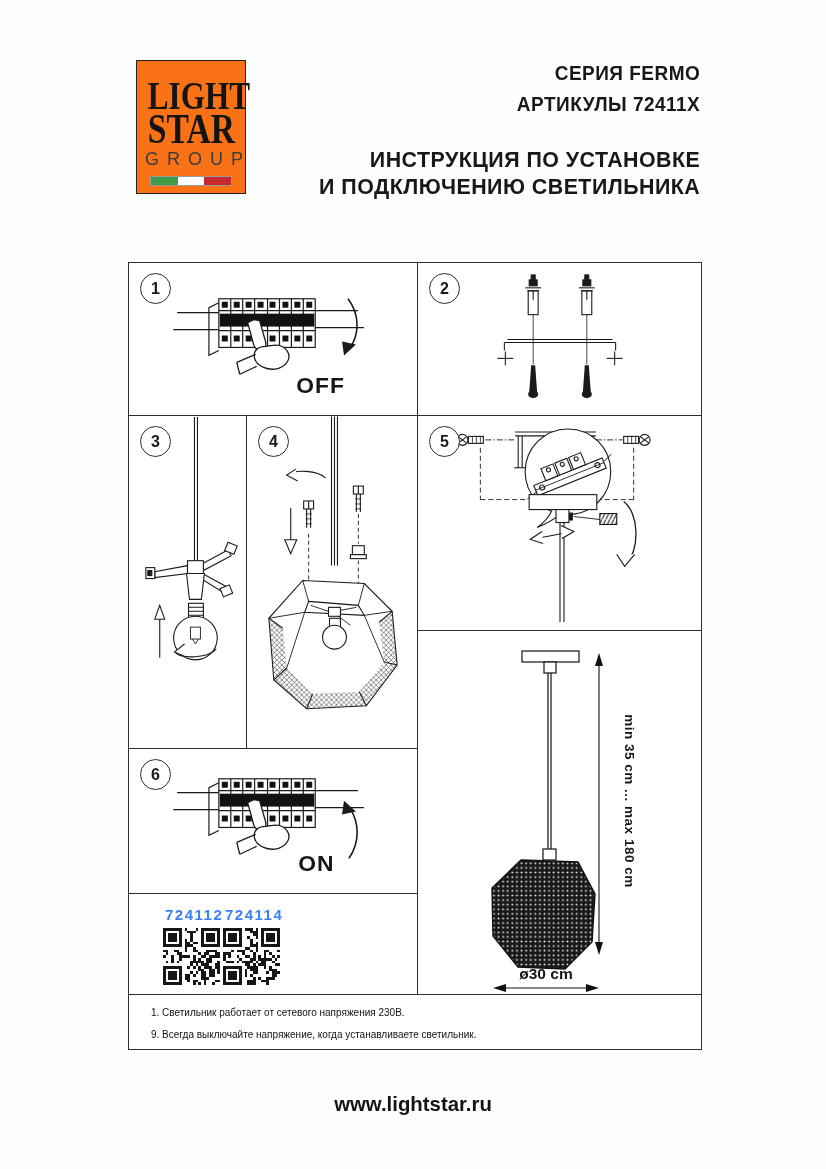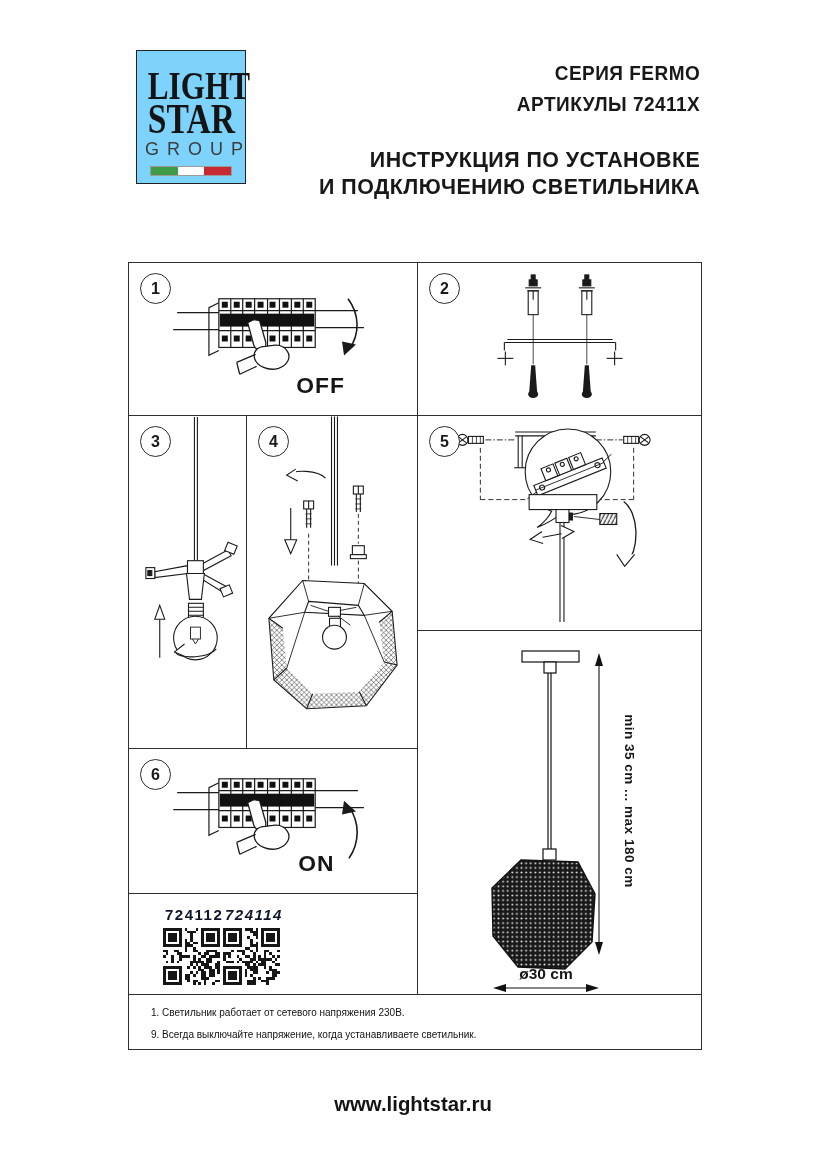--- a/index.html
+++ b/index.html
@@ -1,21 +1,21 @@
 <!DOCTYPE html>
 <html><head>
 <meta charset="utf-8">
 <style>
   html,body{margin:0;padding:0;background:#ffffff;}
   .page{position:relative;width:826px;height:1169px;background:#fefefe;
         font-family:"Liberation Sans",sans-serif;color:#1a1a1a;overflow:hidden;}
 
   
-  .logo{position:absolute;left:136px;top:50px;width:110px;height:134px;
-        border:1.5px solid #222;box-sizing:border-box;text-align:center;background:#7dd3fc;}
+  .logo{position:absolute;left:136px;top:60px;width:110px;height:134px;
+        border:1.5px solid #222;box-sizing:border-box;text-align:center;background:#f97316;}
   .logo-w1,.logo-w2{font-family:"Liberation Serif",serif;font-weight:bold;color:#141414;
         transform:scaleX(.8);transform-origin:center;}
   .logo-w1{font-size:39px;line-height:33px;margin-top:18px;}
   .logo-w2{font-size:42px;line-height:35px;}
   .logo-grp{font-size:18px;letter-spacing:8px;padding-left:8px;color:#3c3c3c;margin-top:2px;}
   .flag{display:flex;width:82px;height:10px;margin:6px auto 0;border:1px solid #9a9a9a;box-sizing:border-box;}
   .flag span{flex:1;}
 
   
   .hdr{position:absolute;right:126px;top:58px;text-align:right;font-weight:bold;color:#181818;
@@ -40,22 +40,22 @@
   .pnotes{left:0;top:731px;width:572px;height:55px;padding:7px 0 0 22px;font-size:10px;line-height:22px;color:#111;}
   .panel > svg.draw{position:absolute;left:0;top:0;width:100%;height:100%;}
 
   .stepnum{position:absolute;left:11px;top:10px;width:29px;height:29px;border:1.5px solid #2e2e2e;
            border-radius:50%;display:flex;align-items:center;justify-content:center;
            font-weight:bold;font-size:16px;background:#fff;z-index:2;}
 
   .svgtxt{font-family:"Liberation Sans",sans-serif;font-weight:bold;fill:#161616;}
 
   
-  .art{position:absolute;top:12px;font-weight:bold;font-size:15px;letter-spacing:1.5px;color:#0f172a;}
-  .art1{left:36px;} .art2{left:96px;font-style:italic;}
+  .art{position:absolute;top:12px;font-weight:bold;font-size:15px;letter-spacing:1.5px;color:#3b82f6;}
+  .art1{left:36px;} .art2{left:96px;}
   .qr{position:absolute;top:34px;width:57px;height:57px;}
   .qr1{left:34px;} .qr2{left:94px;}
 
   
   .footer{position:absolute;left:0;top:1092px;width:826px;text-align:center;
           font-weight:bold;font-size:21px;color:#141414;transform:scaleX(.97);}
 </style>
 </head>
 <body>
 

